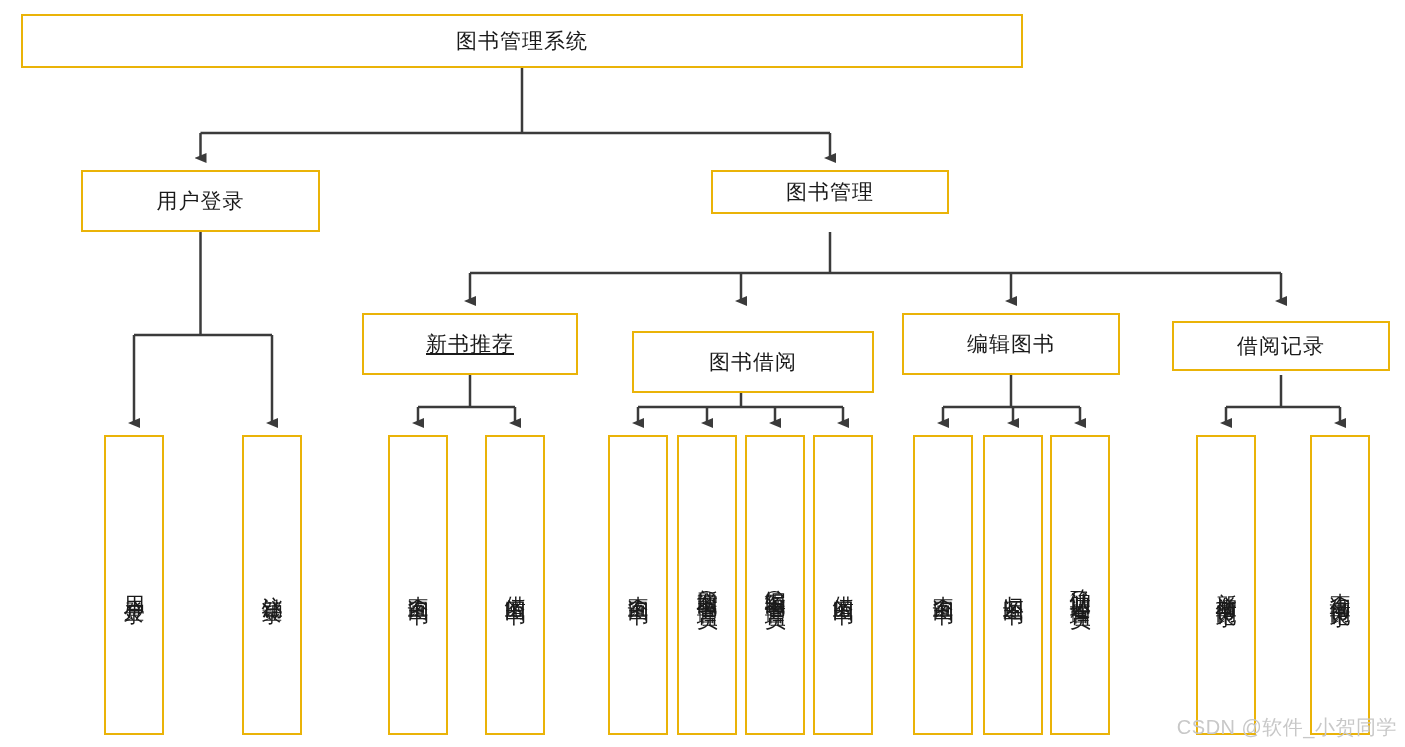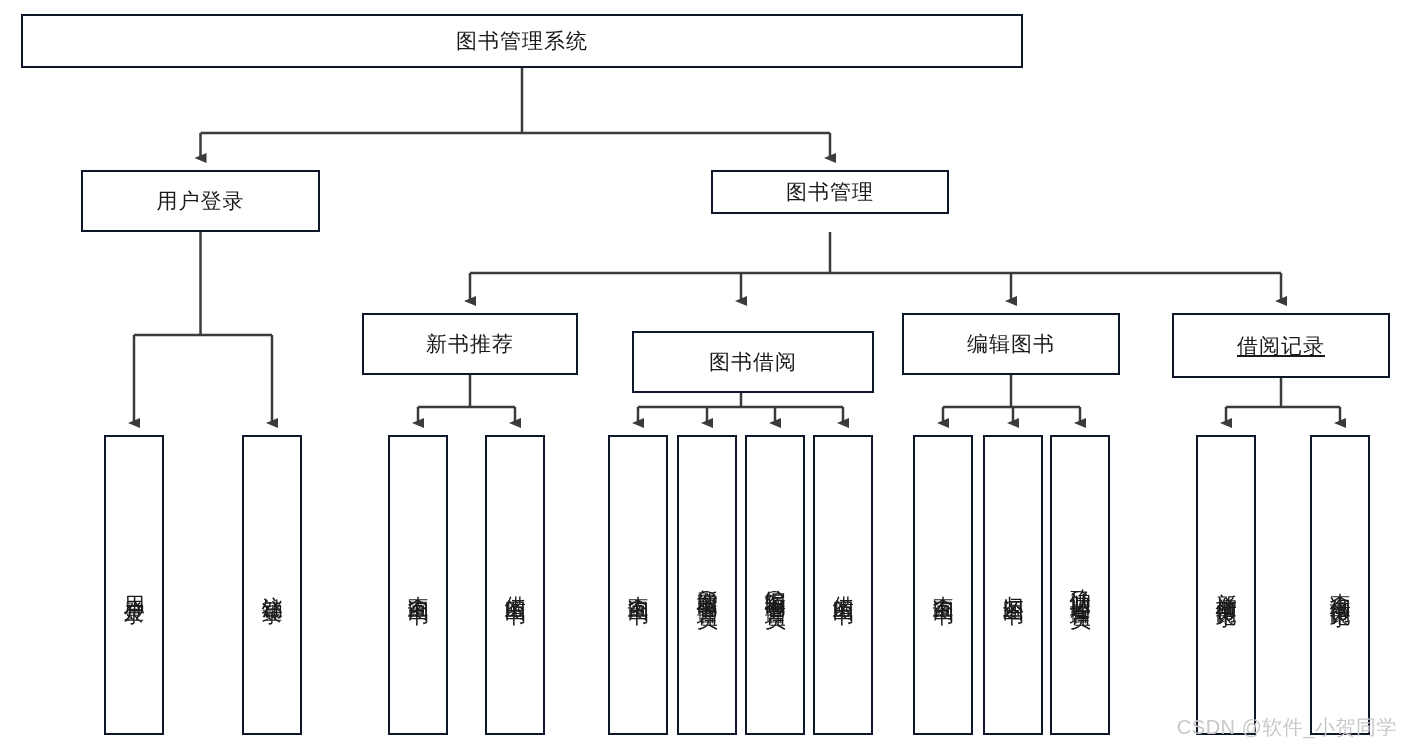--- a/index.html
+++ b/index.html
@@ -22,21 +22,21 @@
     position: absolute;
     left: 0;
     top: 0;
     width: 1405px;
     height: 747px;
     pointer-events: none;
   }
   .node {
     position: absolute;
     box-sizing: border-box;
-    border: 2px solid #0f172a;
+    border: 2px solid #eab308;
     background: #ffffff;
     display: flex;
     align-items: center;
     justify-content: center;
     color: #1a1a1a;
     text-align: center;
   }
   .node.h {
     font-size: 21px;
     letter-spacing: 1px;
@@ -120,30 +120,30 @@
   <div id="nodes">
       <div class="node h" style="left: 21px; top: 14px; width: 1002px; height: 54px;">
         <span class="htext">图书管理系统</span>
       </div>
       <div class="node h" style="left: 81px; top: 170px; width: 239px; height: 62px;">
         <span class="htext">用户登录</span>
       </div>
       <div class="node h" style="left: 711px; top: 170px; width: 238px; height: 44px;">
         <span class="htext">图书管理</span>
       </div>
-      <div class="node h" style="left: 362px; top: 313px; width: 216px; height: 62px;">
+      <div class="node h" style="left: 362px; top: 313px; width: 216px; height: 62px; text-decoration: underline;">
         <span class="htext">新书推荐</span>
       </div>
       <div class="node h" style="left: 632px; top: 331px; width: 242px; height: 62px;">
         <span class="htext">图书借阅</span>
       </div>
       <div class="node h" style="left: 902px; top: 313px; width: 218px; height: 62px;">
         <span class="htext">编辑图书</span>
       </div>
-      <div class="node h" style="left: 1172px; top: 313px; width: 218px; height: 65px; text-decoration: underline;">
+      <div class="node h" style="left: 1172px; top: 321px; width: 218px; height: 50px;">
         <span class="htext">借阅记录</span>
       </div>
       <div class="node v" style="left: 104px; top: 435px; width: 60px; height: 300px;">
         <span class="vtext">用户登录</span>
       </div>
       <div class="node v" style="left: 242px; top: 435px; width: 60px; height: 300px;">
         <span class="vtext">注销登录</span>
       </div>
       <div class="node v" style="left: 388px; top: 435px; width: 60px; height: 300px;">
         <span class="vtext">查询图书</span>

